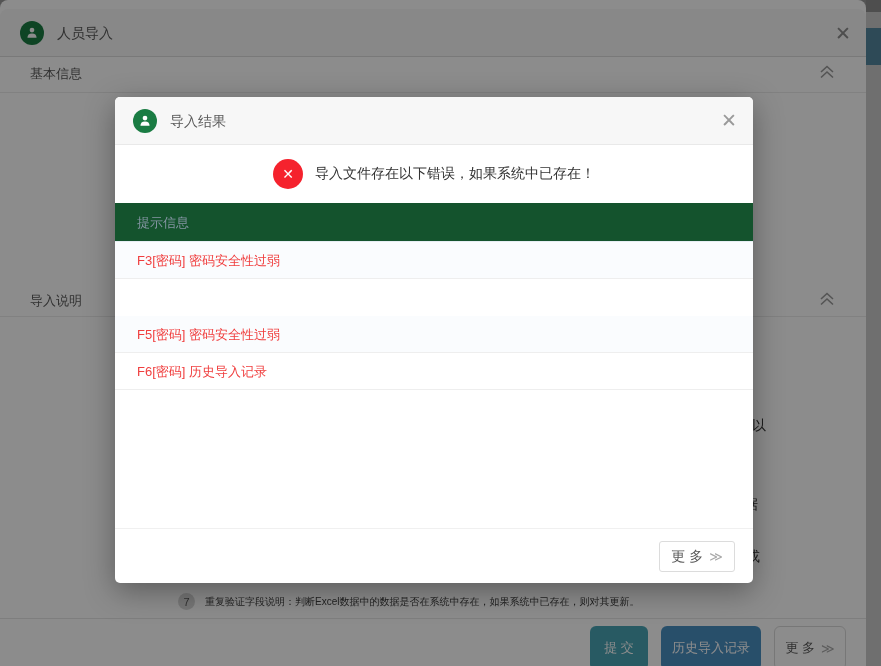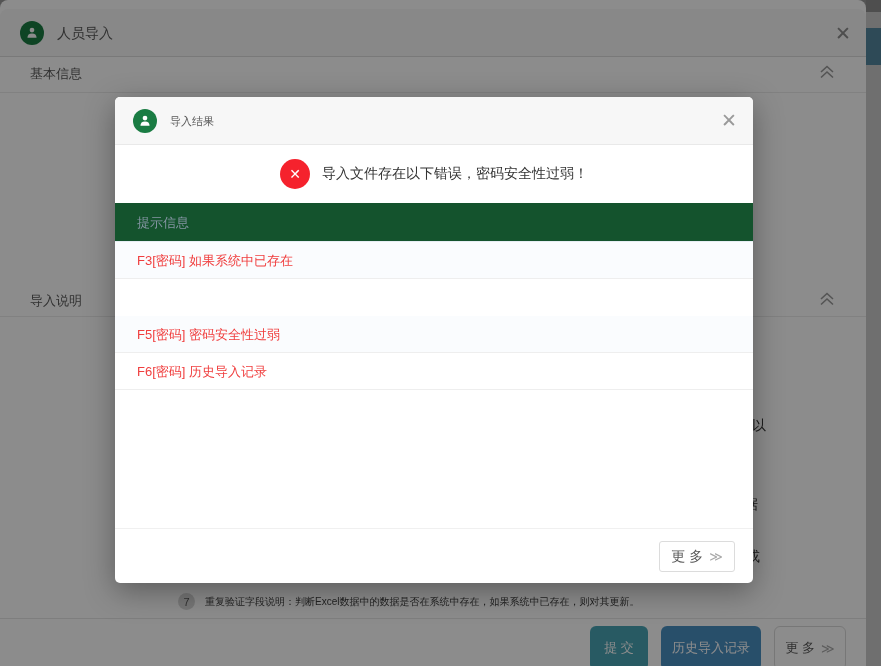--- a/index.html
+++ b/index.html
@@ -38,21 +38,21 @@
   .btn-more    { left:774px; width:72px;  background:#fff; color:#595959; border:1px solid #d9d9d9; }
   .chev-more { color:#a9a9a9; margin-left:6px; font-size:13px; }
 
   
   .overlay { position:absolute; left:0; top:0; width:881px; height:666px; background:rgba(0,0,0,0.45); z-index:10; }
 
   
   .modal { position:absolute; left:115px; top:97px; width:638px; height:486px; background:#fff; border-radius:5px; box-shadow:0 8px 30px rgba(0,0,0,0.35); z-index:20; }
   .modal-header { position:absolute; left:0; top:0; width:638px; height:48px; background:#f7f7f7; border-bottom:1px solid #e9e9e9; border-radius:5px 5px 0 0; }
   .modal-header .avatar { left:18px; top:12px; }
-  .modal-title { position:absolute; left:55px; top:0; line-height:48px; font-size:11px; color:#595959; }
+  .modal-title { position:absolute; left:55px; top:0; line-height:48px; font-size:14px; color:#595959; }
   .modal-close { left:606px; top:14px; color:#9a9a9a; }
 
   .error-banner { position:absolute; left:0; top:48px; width:638px; height:58px; display:flex; align-items:center; justify-content:center; }
   .error-circle { width:30px; height:30px; border-radius:50%; display:flex; align-items:center; justify-content:center; margin-right:12px; color:#fff; font-size:14px; font-weight:bold; }
   .error-text { font-size:14px; color:#333; }
 
   .tbl-header { position:absolute; left:0; top:106px; width:638px; height:39px; background:#14532d; border-bottom:1px solid #e7eef4; line-height:39px; padding-left:22px; font-size:13px; color:#8796a5; }
   .tbl-row { position:absolute; left:0; width:638px; height:37px; line-height:37px; padding-left:22px; font-size:13px; border-bottom:1px solid #eeeeee; }
   .tbl-row.tint { background:#fafcfe; }
   .row-0 { top:145px; } .row-1 { top:182px; } .row-2 { top:219px; } .row-3 { top:256px; }
@@ -127,25 +127,25 @@
           <circle cx="8" cy="4.6" r="2.7"></circle>
           <path d="M2.8 13.5 Q2.8 8.6 8 8.6 Q13.2 8.6 13.2 13.5 Z"></path>
         </svg>
       </span>
       <span class="modal-title">导入结果</span>
       <span class="close-x modal-close">✕</span>
     </div>
 
     <div class="error-banner">
       <span class="error-circle" style="background:#f5222d">✕</span>
-      <span class="error-text">导入文件存在以下错误，密码安全性过弱！</span>
+      <span class="error-text">导入文件存在以下错误，如果系统中已存在！</span>
     </div>
 
     <div class="tbl-header">提示信息</div>
-    <div class="tbl-row tint row-0" style="color:#f03e3e">F3[密码] 如果系统中已存在</div>
+    <div class="tbl-row tint row-0" style="color:#f03e3e">F3[密码] 密码安全性过弱</div>
     <div class="tbl-row tint row-2" style="color:#f03e3e">F5[密码] 密码安全性过弱</div>
     <div class="tbl-row row-3" style="color:#f03e3e">F6[密码] 历史导入记录</div>
 
     <div class="modal-footer">
       <button class="modal-more-btn">
         <span>更 多</span>
         <span class="chev-more">≫</span>
       </button>
     </div>
   </div>

